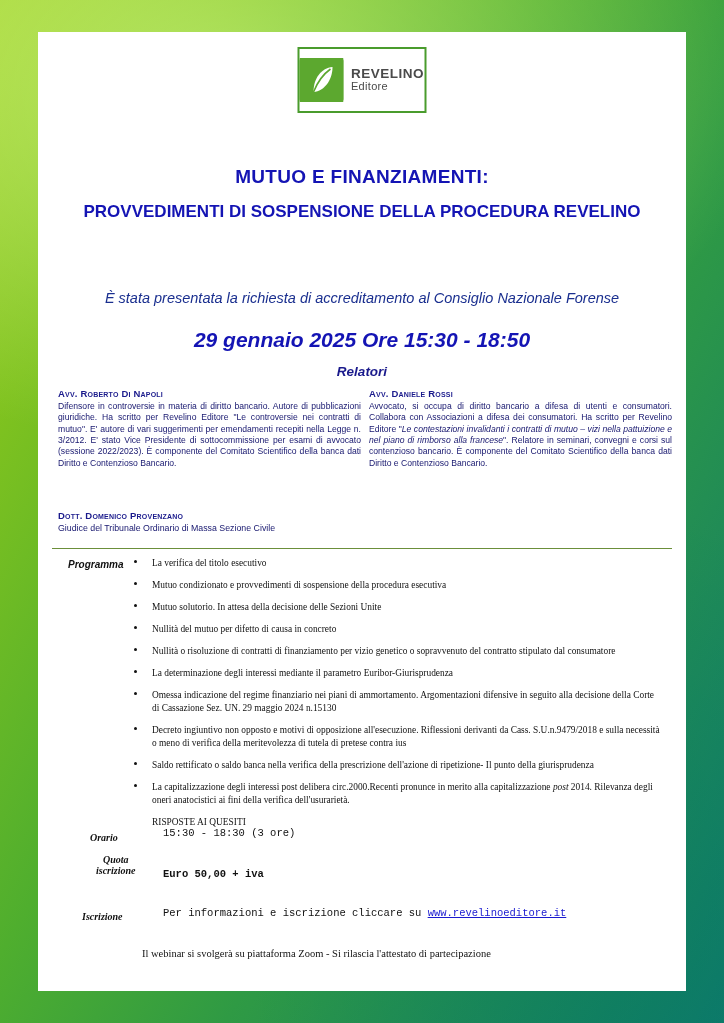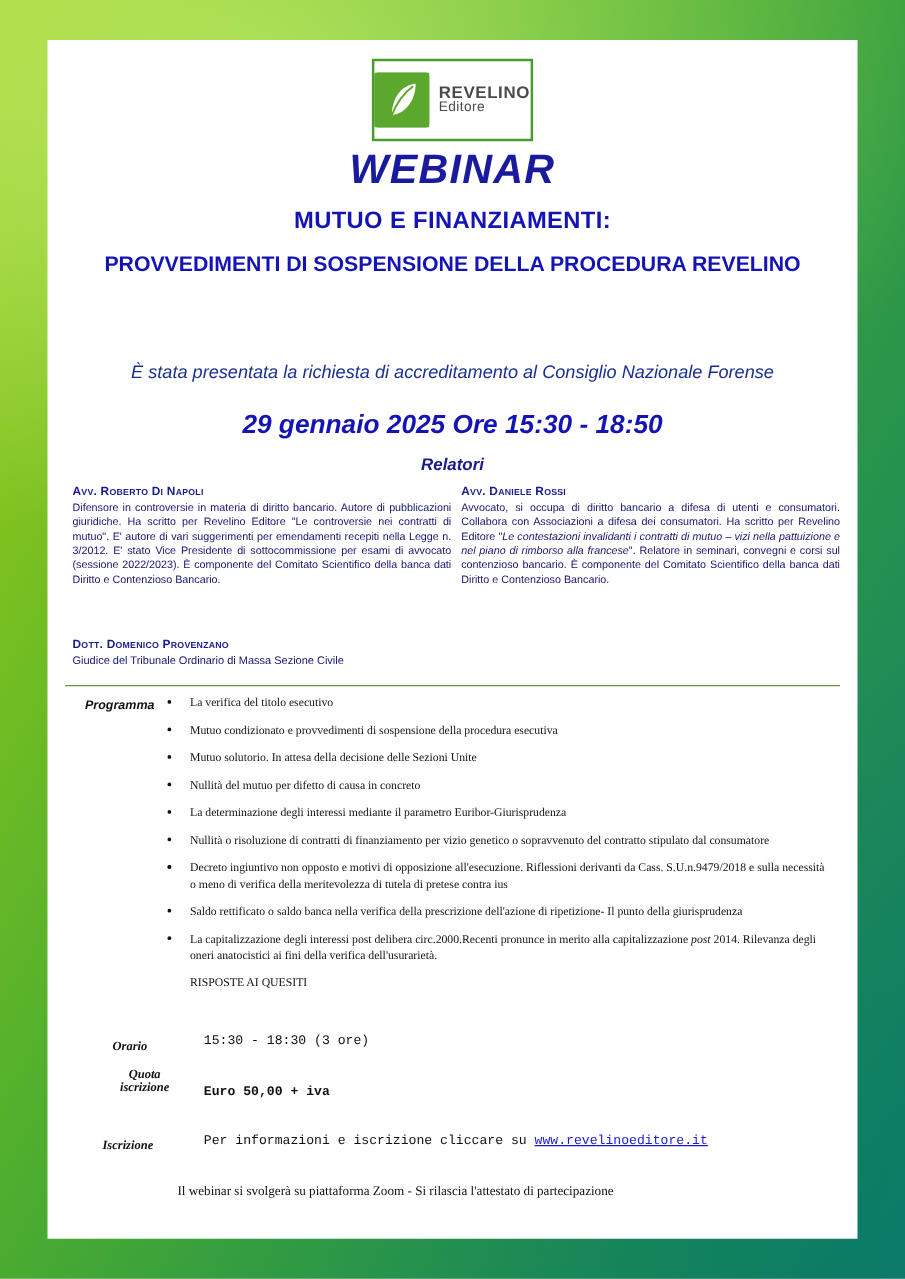--- a/index.html
+++ b/index.html
@@ -305,21 +305,20 @@
           <path d="M14 34 C14 20, 22 10, 33 9 C33 22, 25 33, 14 34 Z" fill="#ffffff"></path>
           <path d="M14 34 C18 24, 24 16, 31 11" stroke="#5ca82f" stroke-width="1.6" fill="none"></path>
         </svg>
       </div>
       <div class="logo-text">
         <div class="logo-name">REVELINO</div>
         <div class="logo-sub">Editore</div>
       </div>
     </div>
 
-    <div class="webinar">WEBINAR</div>
     <div class="title1">MUTUO  E  FINANZIAMENTI:</div>
     <div class="title2">PROVVEDIMENTI DI SOSPENSIONE DELLA PROCEDURA REVELINO</div>
 
     <div class="accredit">È stata presentata la richiesta di accreditamento al  Consiglio Nazionale Forense</div>
     <div class="datetime">29 gennaio 2025  Ore 15:30 - 18:50</div>
     <div class="relatori-head">Relatori</div>
 
     <div class="speakers">
       <div class="spk-col">
         <div class="spk-name">Avv. Roberto Di Napoli</div>
@@ -337,23 +336,23 @@
     </div>
 
     <div class="divider"></div>
 
     <div class="prog-label">Programma</div>
     <ul class="prog-list">
       <li><span class="bullet"></span><span>La verifica del titolo esecutivo</span></li>
       <li><span class="bullet"></span><span>Mutuo condizionato e provvedimenti di sospensione della procedura esecutiva</span></li>
       <li><span class="bullet"></span><span>Mutuo solutorio. In attesa della decisione delle Sezioni Unite</span></li>
       <li><span class="bullet"></span><span>Nullità del mutuo per difetto di causa in concreto</span></li>
+      <li><span class="bullet"></span><span>Nullità o risoluzione di contratti di finanziamento per vizio genetico o sopravvenuto del contratto stipulato dal consumatore</span></li>
       <li><span class="bullet"></span><span>La determinazione degli interessi mediante il parametro Euribor-Giurisprudenza</span></li>
-      <li><span class="bullet"></span><span>Nullità o risoluzione di contratti di finanziamento per vizio genetico o sopravvenuto del contratto stipulato dal consumatore</span></li>
-      <li><span class="bullet"></span></li>
+      <li><span class="bullet"></span><span>Omessa indicazione del regime finanziario nei piani di ammortamento. Argomentazioni difensive in seguito alla decisione della Corte di Cassazione Sez. UN. 29 maggio 2024 n.15130</span></li>
       <li><span class="bullet"></span><span>Decreto ingiuntivo non opposto e motivi di opposizione all'esecuzione. Riflessioni derivanti da Cass. S.U.n.9479/2018 e sulla necessità o meno di verifica della meritevolezza di tutela di pretese contra ius</span></li>
       <li><span class="bullet"></span><span>Saldo rettificato o saldo banca nella verifica della prescrizione dell'azione di ripetizione- Il punto della giurisprudenza</span></li>
       <li><span class="bullet"></span><span><span>La capitalizzazione degli interessi post delibera circ.2000.Recenti pronunce in merito alla capitalizzazione </span><i>post</i><span> 2014. Rilevanza degli oneri anatocistici ai fini della verifica dell'usurarietà.</span></span></li>
       <li class="nobullet"><span>RISPOSTE AI QUESITI</span></li>
     </ul>
 
     <div class="field row-orario">
       <span class="field-label">Orario</span>
       <span class="field-value">15:30 - 18:30 (3 ore)</span>
     </div>

